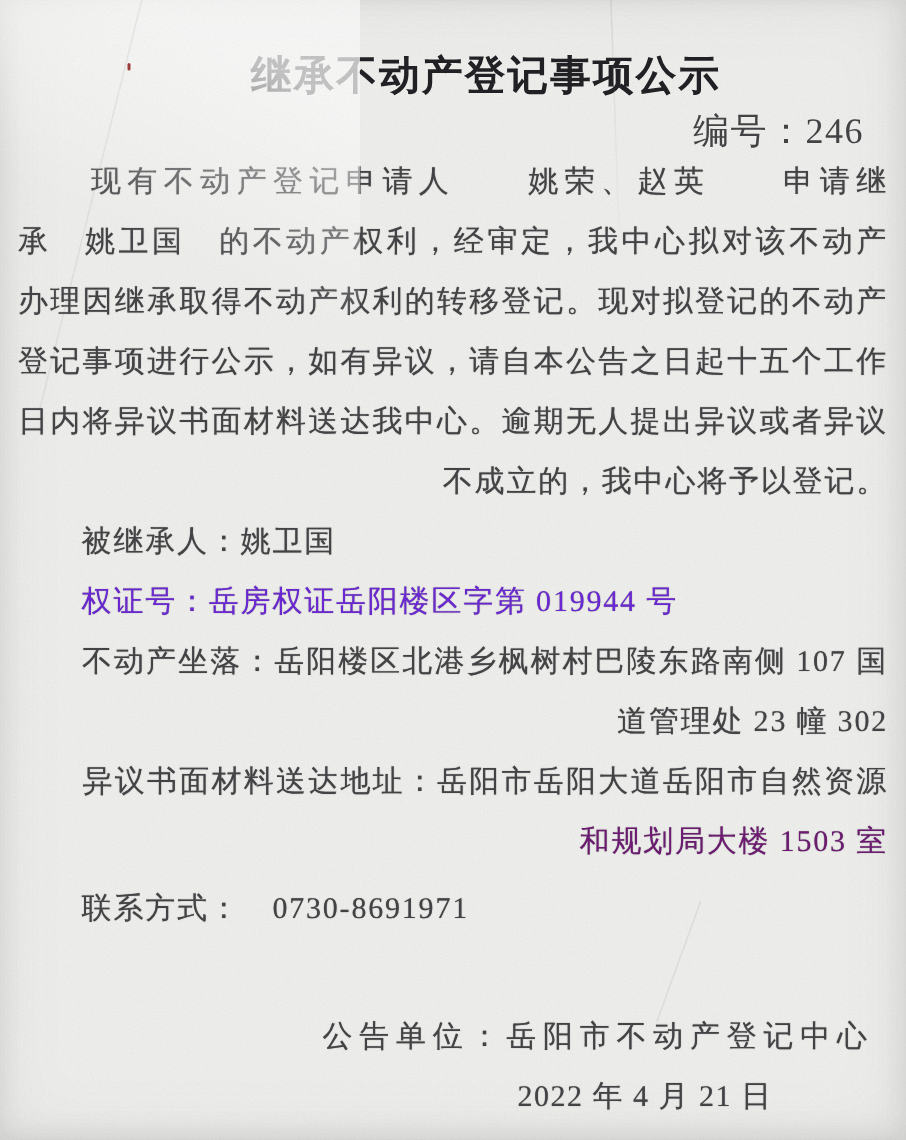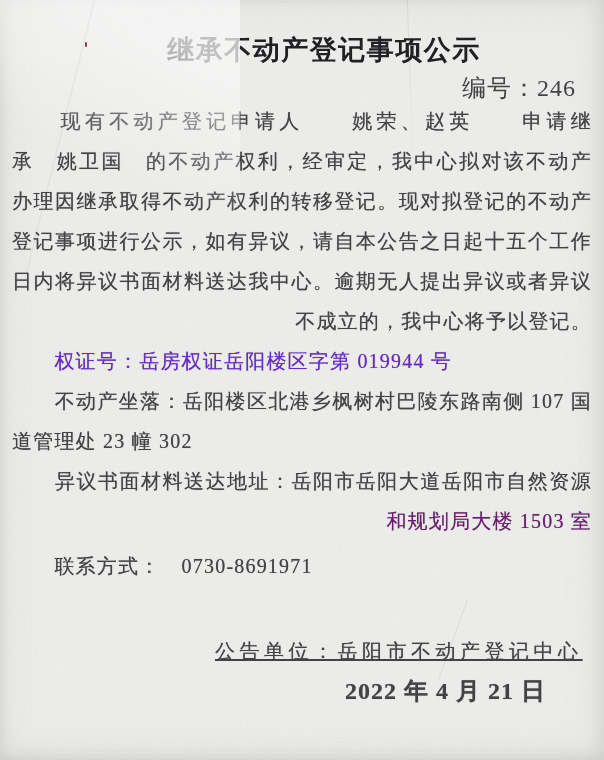--- a/index.html
+++ b/index.html
@@ -87,23 +87,22 @@
   .ln.mt { margin-top: 5px; }
   .footer-unit {
     margin: 45px 0 0 215px;
     height: 40px; line-height: 40px;
     font-size: 20px; letter-spacing: 4.5px;
     text-shadow: 0 0 0.7px rgba(70,70,72,0.65);
   }
   .footer-date {
     margin-left: 345px;
     height: 40px; line-height: 40px;
-    font-size: 24px; letter-spacing: 1px;
+    font-size: 20px; letter-spacing: 1px;
     text-shadow: 0 0 0.7px rgba(70,70,72,0.65);
-    font-weight: bold;
   }
 </style>
 </head>
 <body>
 
 <div class="page" style="background: rgb(243, 243, 241);">
 
   <div class="crease-topleft"></div>
   <div class="crease-topleft-edge"></div>
   <div class="crease-vertical"></div>
@@ -114,29 +113,30 @@
 
   <div class="doc-no" style="color: rgb(69, 69, 72);">编号：246</div>
 
   <div class="doc-body">
     <div class="ln j" style="color: rgb(69, 69, 72);">　　现有不动产登记申请人　　姚荣、赵英　　申请继</div>
     <div class="ln j" style="color: rgb(69, 69, 72);">承　姚卫国　的不动产权利，经审定，我中心拟对该不动产</div>
     <div class="ln j" style="color: rgb(69, 69, 72);">办理因继承取得不动产权利的转移登记。现对拟登记的不动产</div>
     <div class="ln j" style="color: rgb(69, 69, 72);">登记事项进行公示，如有异议，请自本公告之日起十五个工作</div>
     <div class="ln j" style="color: rgb(69, 69, 72);">日内将异议书面材料送达我中心。逾期无人提出异议或者异议</div>
     <div class="ln" style="color: rgb(69, 69, 72); text-align: right;">不成立的，我中心将予以登记。</div>
+    <div class="ln" style="color: rgb(69, 69, 72);">　　被继承人：姚卫国</div>
     <div class="ln" style="color: #6d28d9;">　　权证号：岳房权证岳阳楼区字第 019944 号</div>
     <div class="ln j" style="color: rgb(69, 69, 72);">　　不动产坐落：岳阳楼区北港乡枫树村巴陵东路南侧 107 国</div>
-    <div class="ln" style="color: rgb(69, 69, 72);">道管理处 23 幢 302</div>
+    <div class="ln" style="color: rgb(69, 69, 72); text-align: right;">道管理处 23 幢 302</div>
     <div class="ln j" style="color: rgb(69, 69, 72);">　　异议书面材料送达地址：岳阳市岳阳大道岳阳市自然资源</div>
     <div class="ln" style="color: #701a75; text-align: right;">和规划局大楼 1503 室</div>
     <div class="ln mt" style="color: rgb(69, 69, 72);">　　联系方式：　0730-8691971</div>
   </div>
 
-  <div class="footer-unit" style="color: rgb(69, 69, 72); text-decoration: underline;">公告单位：岳阳市不动产登记中心</div>
+  <div class="footer-unit" style="color: rgb(69, 69, 72);">公告单位：岳阳市不动产登记中心</div>
   <div class="footer-date" style="color: rgb(69, 69, 72);">2022 年 4 月 21 日</div>
 
   <svg class="noise-overlay" width="604" height="760" xmlns="http://www.w3.org/2000/svg">
     <filter id="grain">
       <feTurbulence type="fractalNoise" baseFrequency="0.8" numOctaves="2" stitchTiles="stitch"></feTurbulence>
       <feColorMatrix type="matrix" values="0 0 0 0 0.45  0 0 0 0 0.45  0 0 0 0 0.44  0.20 0.20 0.20 0 0"></feColorMatrix>
     </filter>
     <rect width="604" height="760" filter="url(#grain)"></rect>
   </svg>
 

